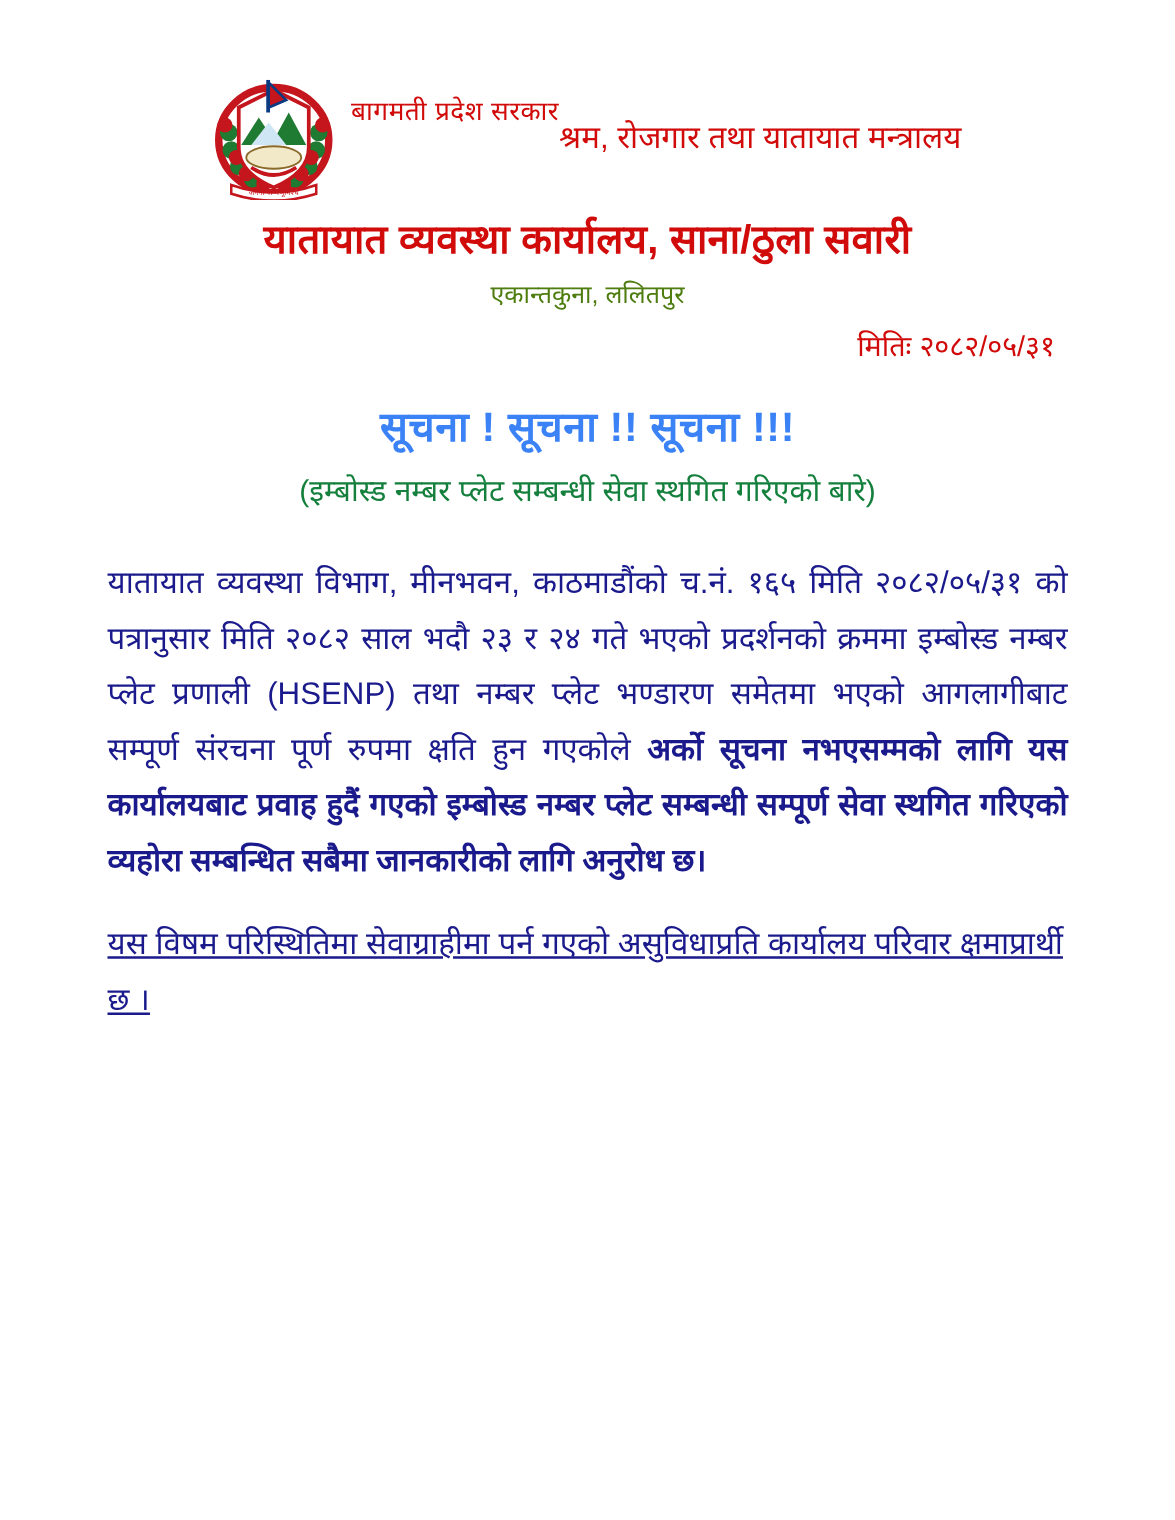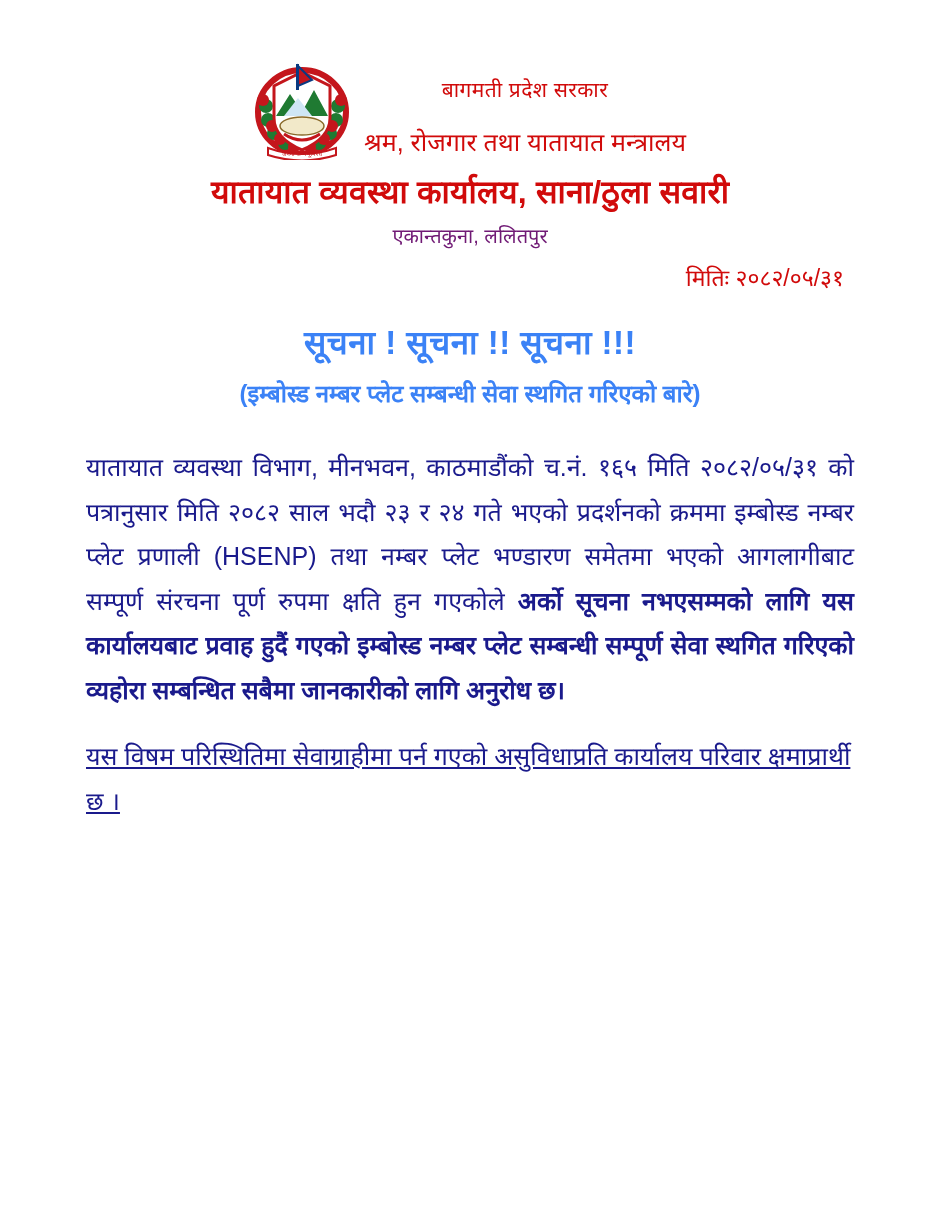--- a/index.html
+++ b/index.html
@@ -38,22 +38,22 @@
   }
   .emblem {
     width: 96px;
     height: 104px;
     flex: 0 0 auto;
     margin-right: 14px;
     position: relative;
   }
   .gov-lines {
     display: flex;
-    flex-direction: column;
-    align-items: center;
+    flex-direction: row;
+    align-items: flex-start;
     justify-content: flex-start;
     padding-top: 18px;
   }
   .gov-line1 {
     font-size: 21px;
     color: #d10a0a;
     letter-spacing: .4px;
     line-height: 1.5;
   }
   .gov-line2 {
@@ -65,21 +65,21 @@
   .office-title {
     font-size: 32px;
     font-weight: bold;
     color: #d10a0a;
     margin-top: 8px;
     text-align: center;
     letter-spacing: .2px;
   }
   .office-address {
     font-size: 20px;
-    color: #701a75;
+    color: #4d7c0f;
     margin-top: 10px;
     text-align: left;
   }
   .date-line {
     margin-top: 12px;
     width: 100%;
     text-align: right;
     font-size: 23px;
     color: #d10a0a;
     padding-right: 10px;
@@ -92,22 +92,22 @@
     text-align: center;
     font-size: 33px;
     font-weight: bold;
     color: #3b82f6;
     letter-spacing: .5px;
   }
   .notice-subtitle {
     margin-top: 12px;
     text-align: center;
     font-size: 24px;
-    font-weight: bold;
-    color: #3b82f6;
+    font-weight: normal;
+    color: #15803d;
   }
 
   
   .body-block {
     margin-top: 36px;
     color: #1a1a8c;
     font-size: 25px;
     line-height: 1.78;
     text-align: justify;
     text-justify: inter-word;

